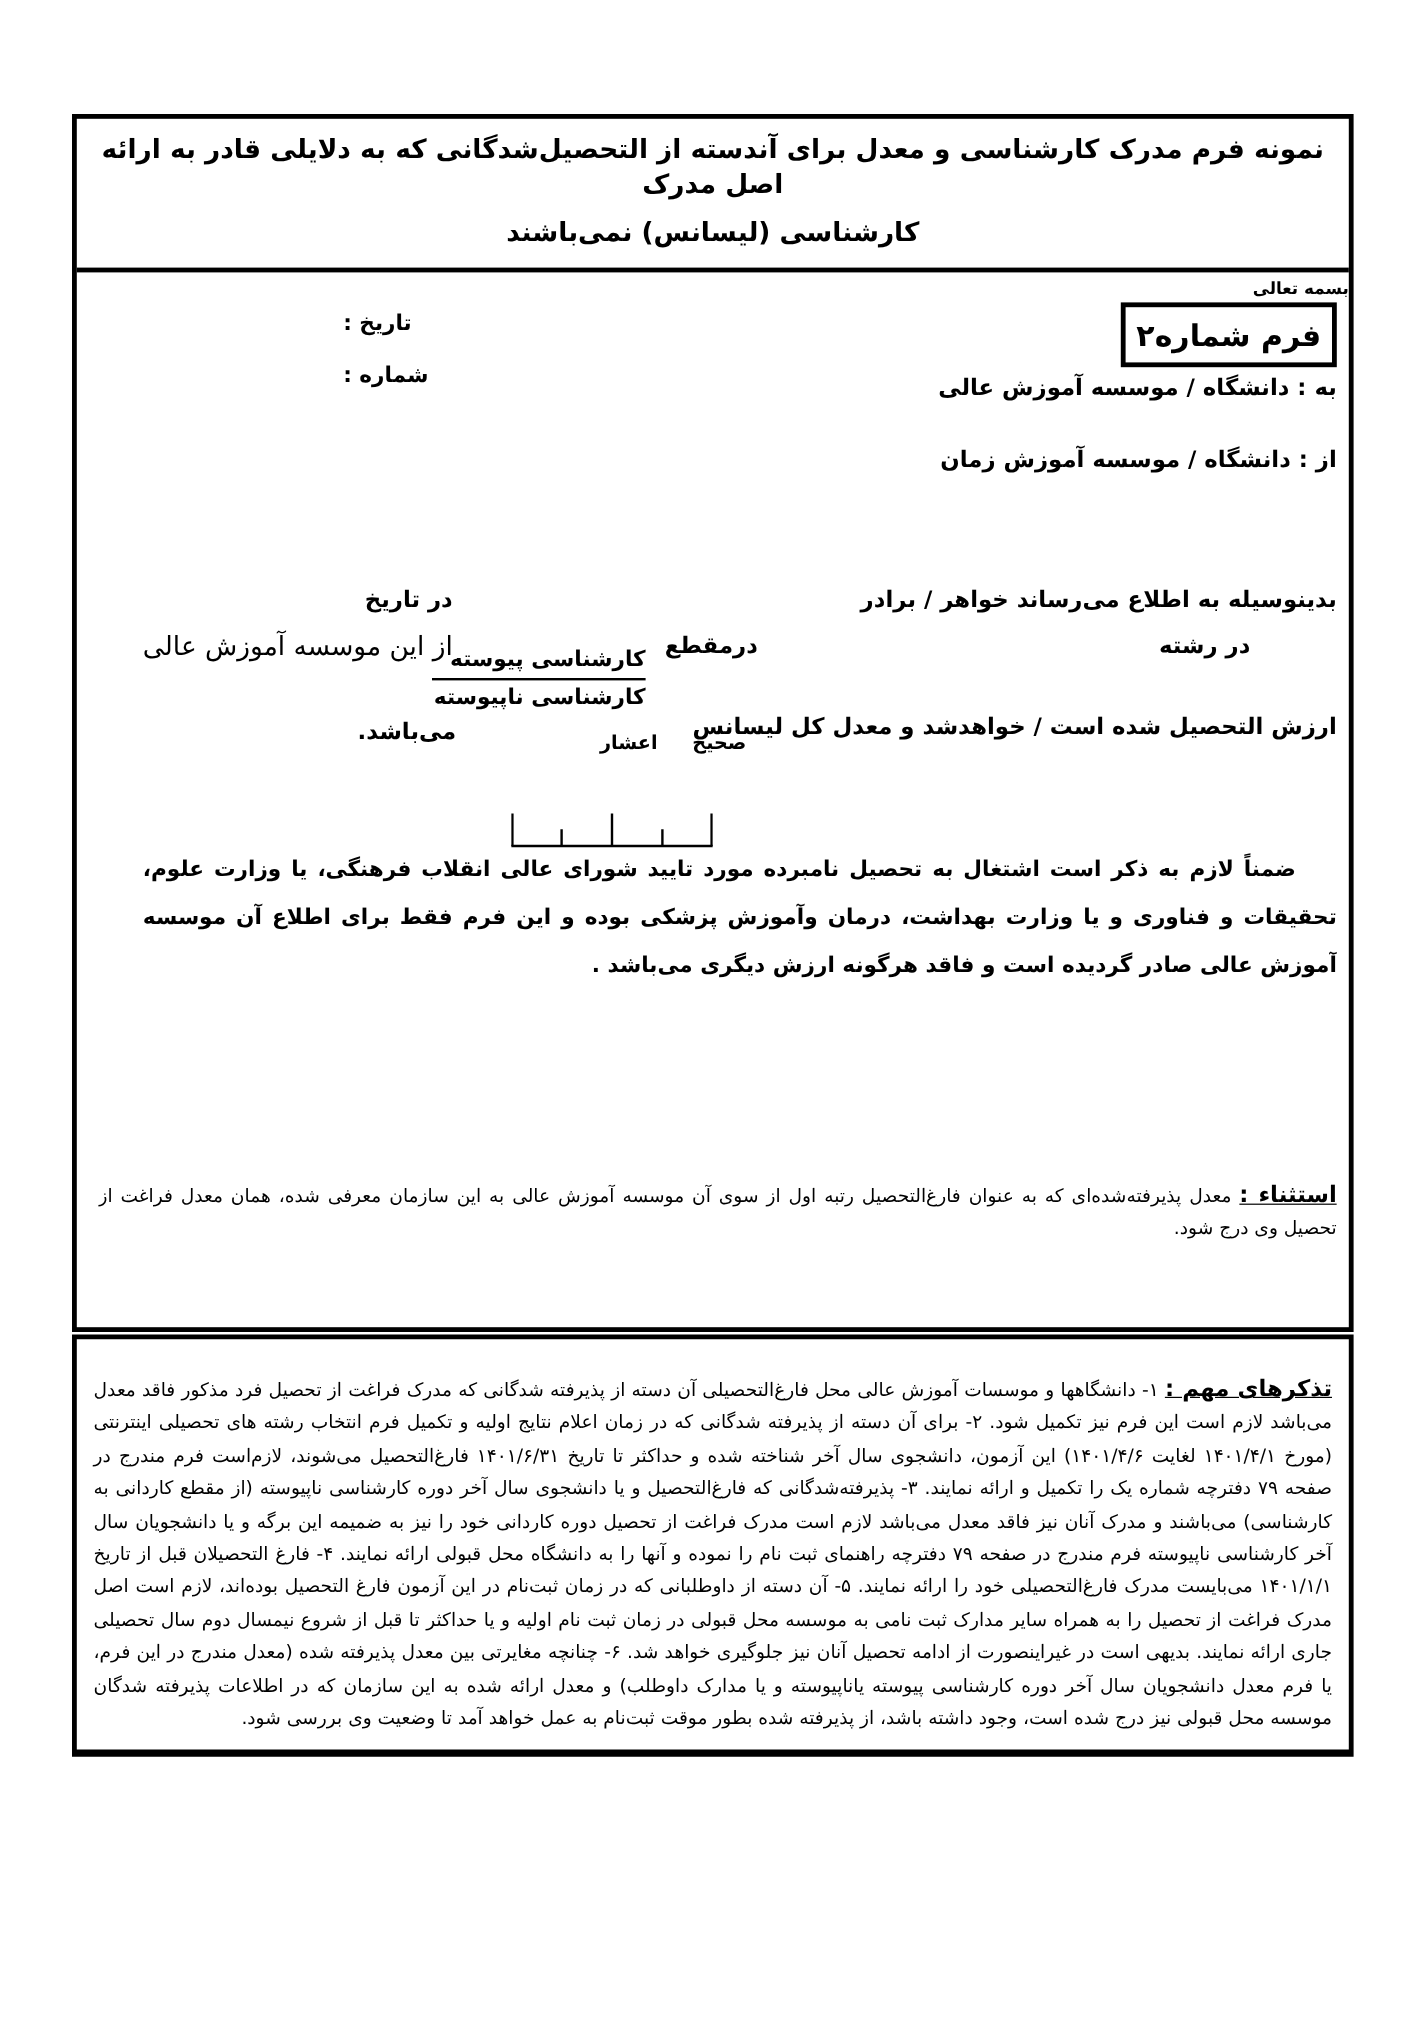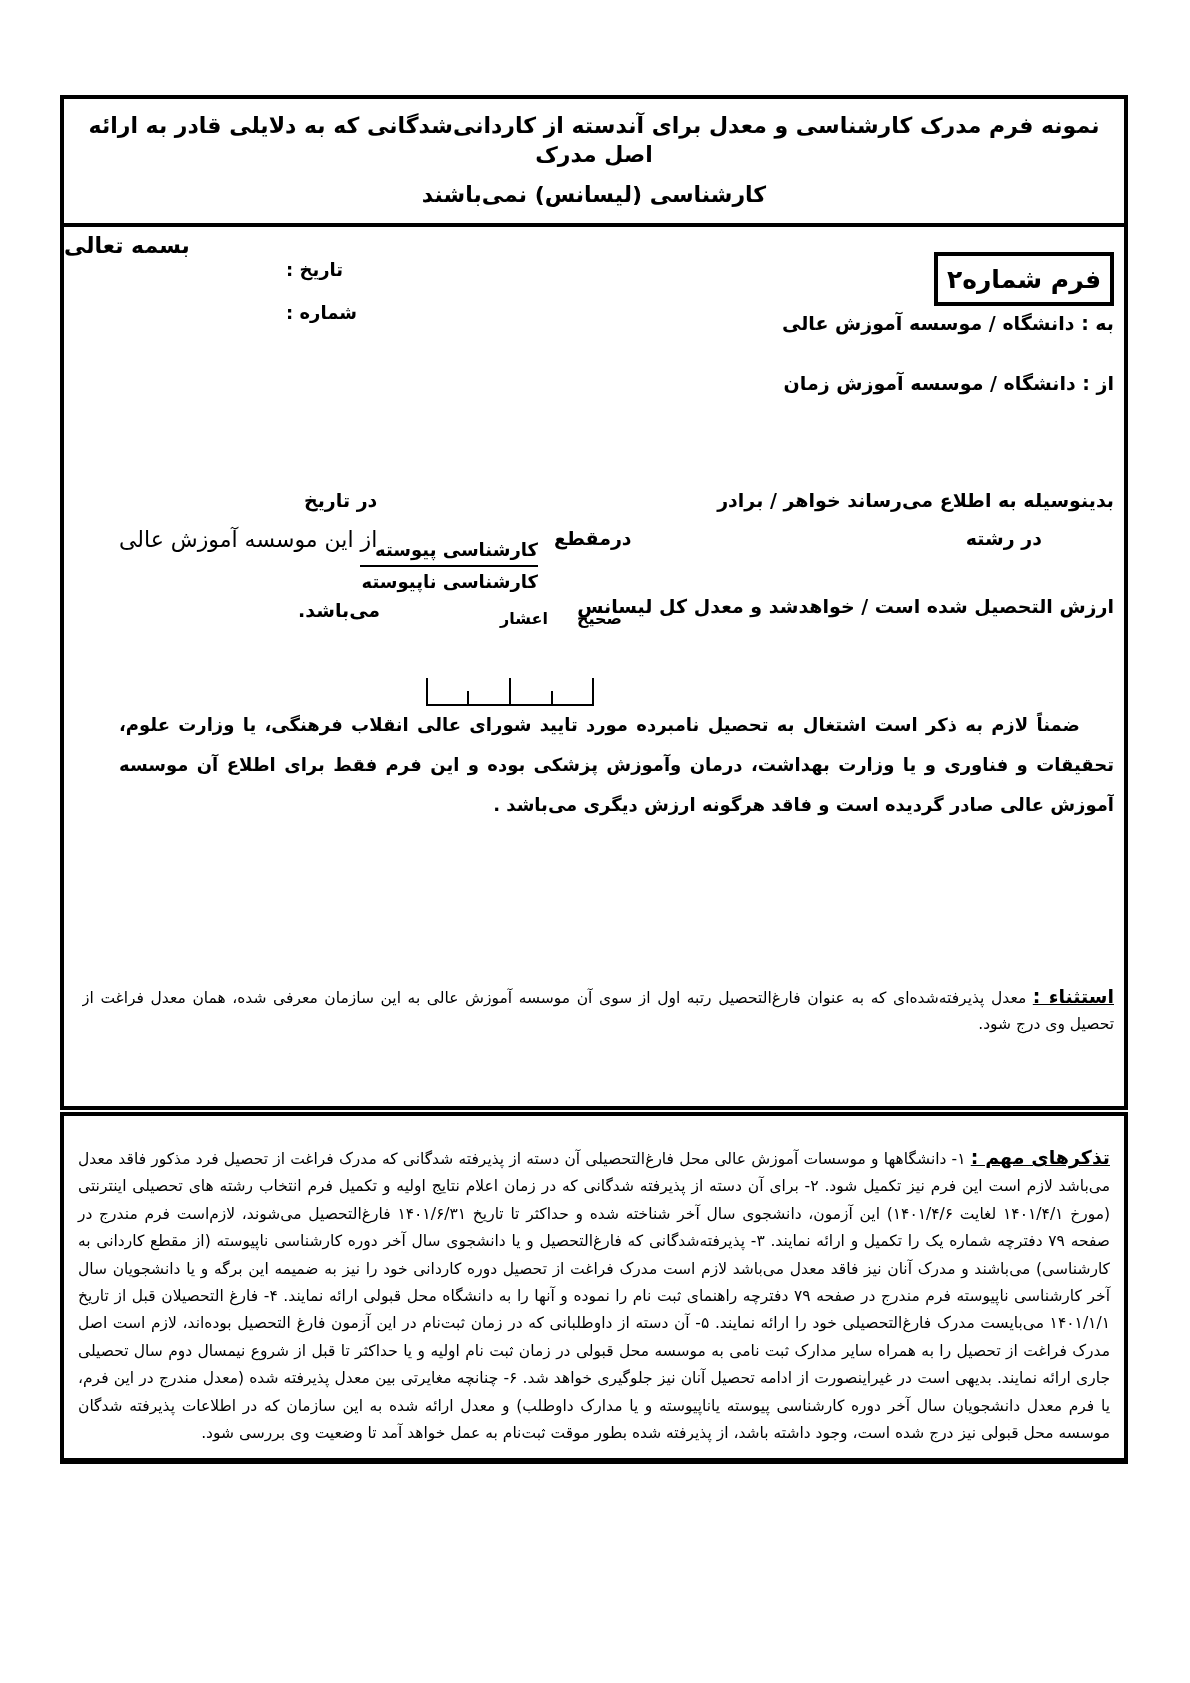--- a/index.html
+++ b/index.html
@@ -16,21 +16,21 @@
     border:4px solid #000;box-sizing:border-box;background:#fff;
   }
   .title-band{
     position:absolute;left:0;top:0;width:100%;height:128px;
     border-bottom:4px solid #000;box-sizing:border-box;
     display:flex;flex-direction:column;justify-content:center;gap:12px;
     text-align:center;font-weight:bold;font-size:22px;line-height:1.3;
   }
   .bismillah{
     position:absolute;top:134px;left:0;width:100%;
-    text-align:left;font-weight:bold;font-size:22px;
+    text-align:right;font-weight:bold;font-size:14px;
   }
   .form-no-box{
     position:absolute;top:153px;right:10px;width:180px;height:54px;
     border:4px solid #000;box-sizing:border-box;
     display:flex;align-items:center;justify-content:center;
     font-weight:bold;font-size:25px;
   }
   .date-label{position:absolute;top:160px;left:222px;font-weight:bold;font-size:18px;}
   .number-label{position:absolute;top:203px;left:222px;font-weight:bold;font-size:18px;}
   .to-line{position:absolute;top:213px;right:10px;font-weight:bold;font-size:19px;}
@@ -74,21 +74,21 @@
   .notes-text{
     font-size:15.5px;line-height:27.4px;text-align:justify;
   }
 </style>
 </head>
 <body>
 
 <div class="box1">
 
   <div class="title-band rtl">
-    <div>نمونه فرم مدرک کارشناسی و معدل برای آندسته از کاردانی‌شدگانی که به دلایلی قادر به ارائه اصل مدرک</div>
+    <div>نمونه فرم مدرک کارشناسی و معدل برای آندسته از التحصیل‌شدگانی که به دلایلی قادر به ارائه اصل مدرک</div>
     <div>کارشناسی (لیسانس) نمی‌باشند</div>
   </div>
 
   <div class="bismillah rtl">بسمه تعالی</div>
 
   <div class="form-no-box rtl">
     <span>فرم شماره۲</span>
   </div>
 
   <div class="date-label rtl">تاریخ :</div>

